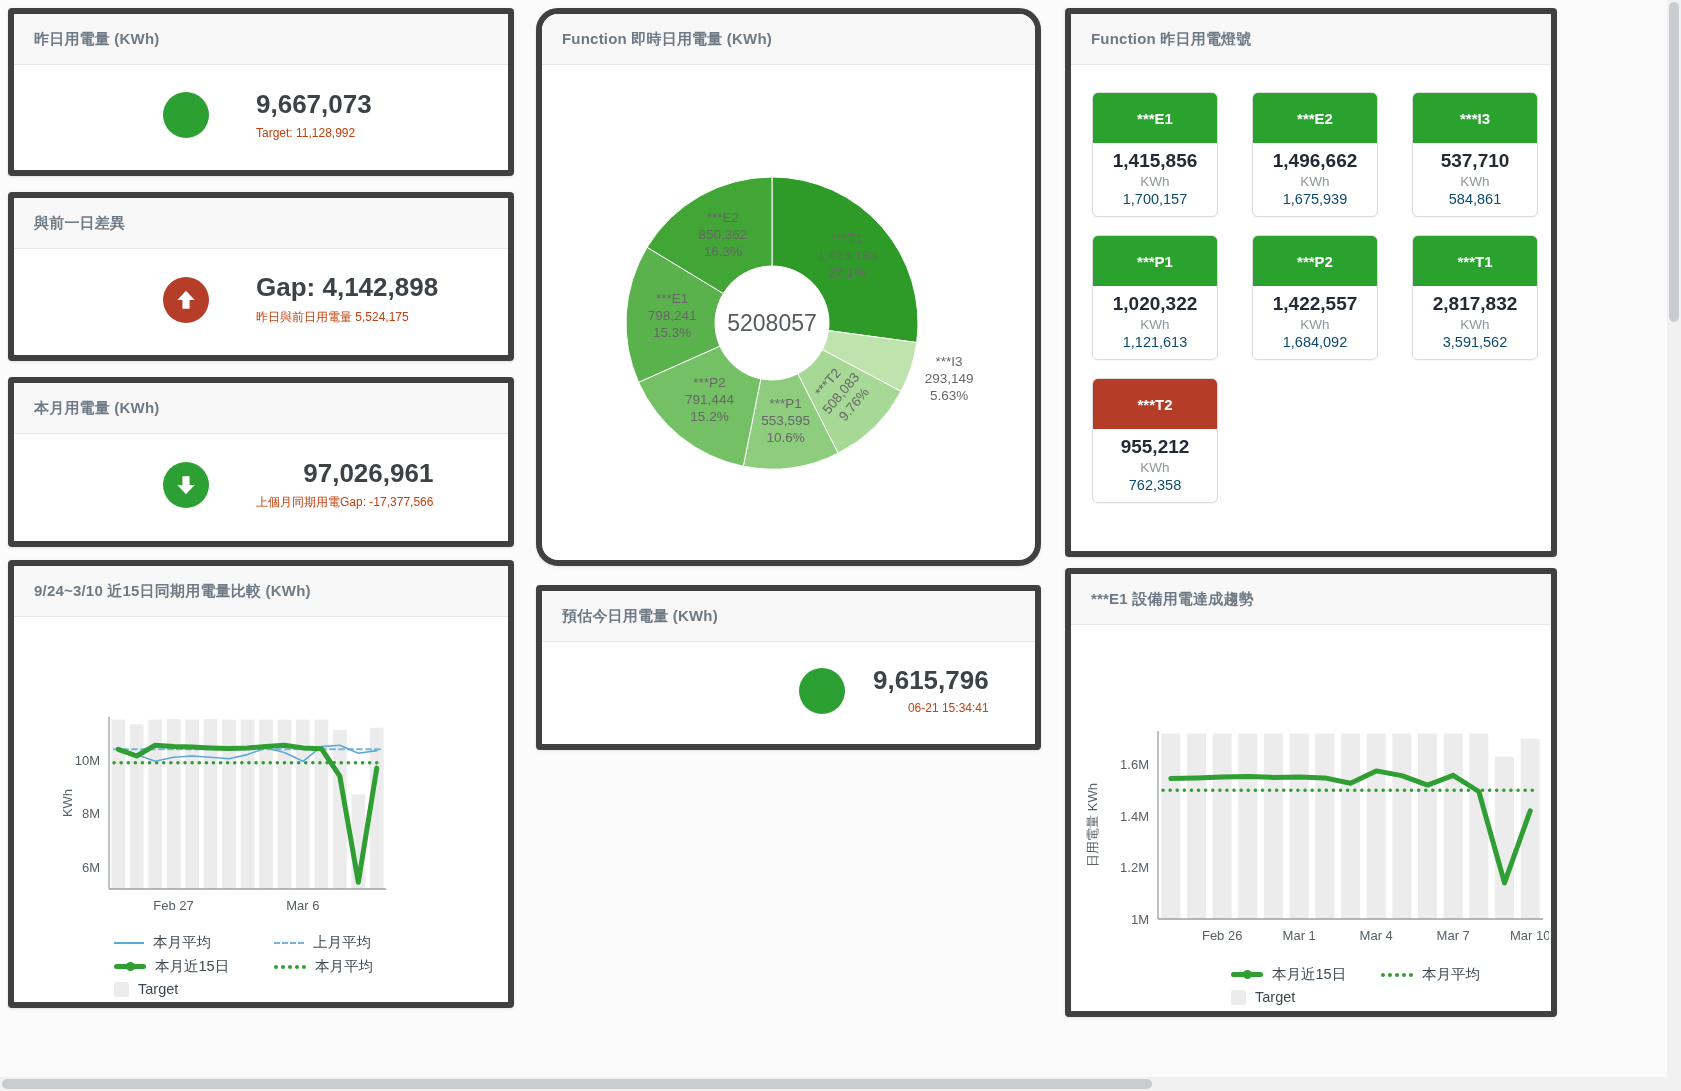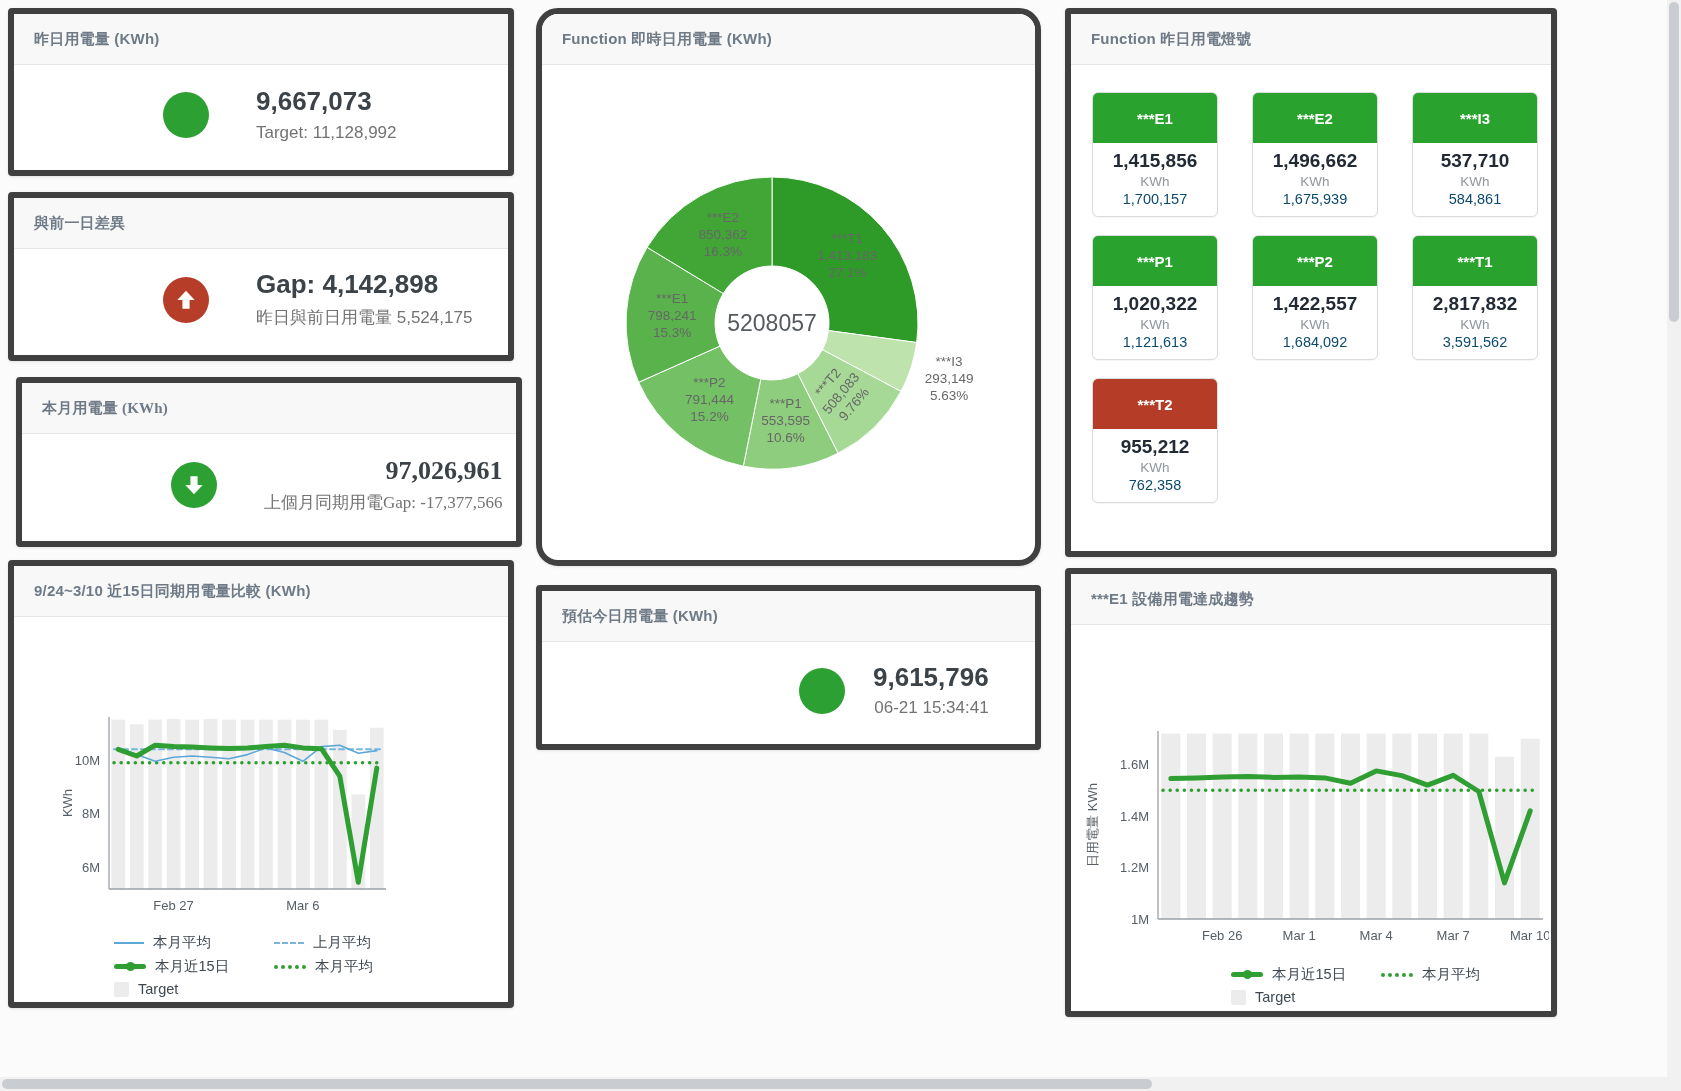--- a/index.html
+++ b/index.html
@@ -19,21 +19,21 @@
     padding:16px 20px 15px 20px;
   }
   .card-title{font-size:15px;font-weight:700;color:#6e7a86;letter-spacing:.2px;}
   .card-body{position:relative;}
   
   .kpi-body{display:flex;align-items:center;height:100%;padding-left:149px;gap:47px;box-sizing:border-box;}
   .kpi-circle{width:46px;height:46px;border-radius:50%;flex:0 0 auto;display:flex;align-items:center;justify-content:center;}
   .kpi-circle svg{width:26px;height:26px;}
   .kpi-text{min-width:0;}
   .kpi-value{font-size:26px;font-weight:700;color:#3c4348;line-height:1.15;}
-  .kpi-sub{font-size:17px;color:#737373;margin-top:6px;}
+  .kpi-sub{font-size:12px;color:#c2410c;margin-top:6px;}
   
   .tile-grid{padding:27px 0 0 21px;display:grid;grid-template-columns:repeat(3,126px);column-gap:34px;row-gap:18px;}
   .tile{border:1px solid #dcdcdc;border-radius:6px;overflow:hidden;background:#fff;box-shadow:0 1px 1px rgba(0,0,0,.04);}
   .tile-head{height:50px;display:flex;align-items:center;justify-content:center;color:#fff;font-size:15px;font-weight:700;}
   .tile-body{text-align:center;padding:7px 4px 9px 4px;}
   .tile-value{font-size:19px;font-weight:700;color:#222b35;}
   .tile-unit{font-size:13.5px;color:#8e959b;margin-top:2px;}
   .tile-target{font-size:14.5px;color:#0c4a6e;margin-top:2px;}
   
   svg text.tk{font-family:"Liberation Sans",sans-serif;font-size:13px;fill:#565e66;}
@@ -82,21 +82,21 @@
             <path d="M12 3.5 L20 12 H15.3 V20 H8.7 V12 H4 Z" fill="#fff"></path>
           </svg>
       </div>
       <div class="kpi-text">
         <div class="kpi-value">Gap: 4,142,898</div>
         <div class="kpi-sub">昨日與前日用電量 5,524,175</div>
       </div>
     </div>
   </div>
 
-  <div class="card" style="left:16px;top:377px;width:494px;height:158px;font-family:Liberation Serif, serif;">
+  <div class="card" style="left:8px;top:377px;width:494px;height:158px;">
     <div class="card-header">
       <span class="card-title">本月用電量 (KWh)</span>
     </div>
     <div class="card-body kpi-body" style="height:102px;text-align:right;">
       <div class="kpi-circle" style="background: rgb(45, 160, 51);">
         <svg viewBox="0 0 24 24" style="transform:rotate(180deg)">
             <path d="M12 3.5 L20 12 H15.3 V20 H8.7 V12 H4 Z" fill="#fff"></path>
           </svg>
       </div>
       <div class="kpi-text">

